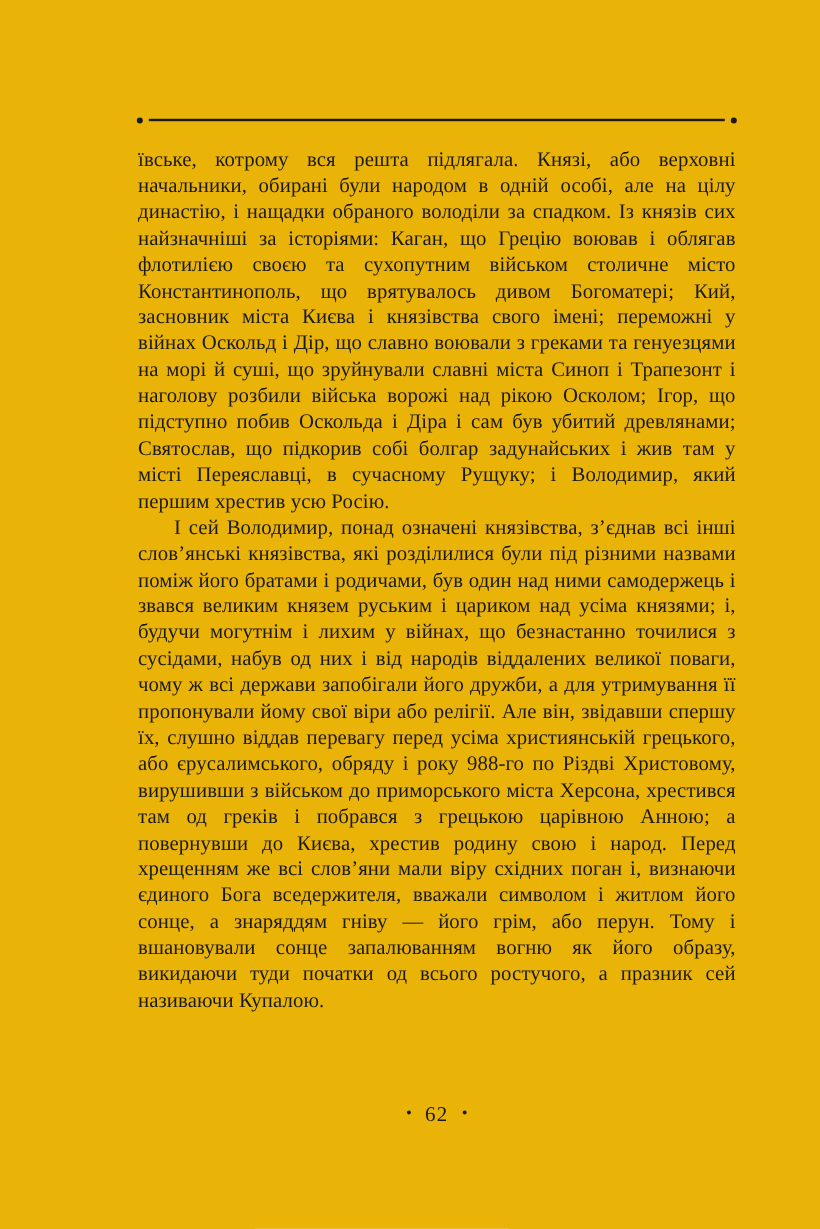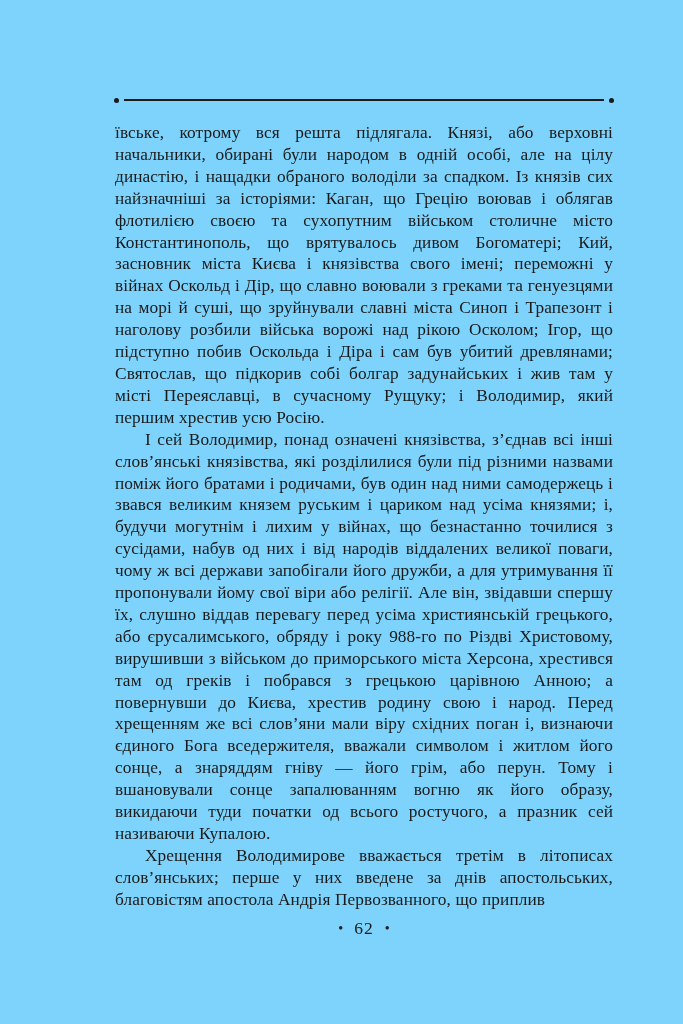--- a/index.html
+++ b/index.html
@@ -9,21 +9,21 @@
   body {
     width: 683px;
     height: 1024px;
     background: #ffffff;
     overflow: hidden;
   }
   .page {
     position: relative;
     width: 683px;
     height: 1024px;
-    background: #7dd3fc;
+    background: #eab308;
     font-family: "Liberation Serif", "DejaVu Serif", serif;
     color: #1a1a1a;
   }
   .header-rule {
     position: absolute;
     left: 114px;
     top: 96px;
     width: 500px;
     height: 8px;
     display: flex;
@@ -92,21 +92,20 @@
 
   <div class="header-rule">
     <span class="dot">•</span>
     <span class="line"></span>
     <span class="dot">•</span>
   </div>
 
   <main class="text-block">
     <p class="para no-indent">ївське, котрому вся решта підлягала. Князі, або верховні начальники, обирані були народом в одній особі, але на цілу династію, і нащадки обраного володіли за спадком. Із князів сих найзначніші за історіями: Каган, що Грецію воював і облягав флотилією своєю та сухопутним військом столичне місто Константинополь, що врятувалось дивом Богоматері; Кий, засновник міста Києва і князівства свого імені; переможні у війнах Оскольд і Дір, що славно воювали з греками та генуезцями на морі й суші, що зруйнували славні міста Синоп і Трапезонт і наголову розбили війська ворожі над рікою Осколом; Ігор, що підступно побив Оскольда і Діра і сам був убитий древлянами; Святослав, що підкорив собі болгар задунайських і жив там у місті Переяславці, в сучасному Рущуку; і Володимир, який першим хрестив усю Росію.</p>
     <p class="para">І сей Володимир, понад означені князівства, з’єднав всі інші слов’янські князівства, які розділилися були під різними назвами поміж його братами і родичами, був один над ними самодержець і звався великим князем руським і цариком над усіма князями; і, будучи могутнім і лихим у війнах, що безнастанно точилися з сусідами, набув од них і від народів віддалених великої поваги, чому ж всі держави запобігали його дружби, а для утримування її пропонували йому свої віри або релігії. Але він, звідавши спершу їх, слушно віддав перевагу перед усіма християнській грецького, або єрусалимського, обряду і року 988-го по Різдві Христовому, вирушивши з військом до приморського міста Херсона, хрестився там од греків і побрався з грецькою царівною Анною; а повернувши до Києва, хрестив родину свою і народ. Перед хрещенням же всі слов’яни мали віру східних поган і, визнаючи єдиного Бога вседержителя, вважали символом і житлом його сонце, а знаряддям гніву — його грім, або перун. Тому і вшановували сонце запалюванням вогню як його образу, викидаючи туди початки од всього ростучого, а празник сей називаючи Купалою.</p>
-    <p class="para">Хрещення Володимирове вважається третім в літописах слов’янських; перше у них введене за днів апостольських, благовістям апостола Андрія Первозванного, що приплив</p>
   </main>
 
   <footer class="page-footer">
     <span class="footer-dot">•</span>
     <span class="page-number">62</span>
     <span class="footer-dot">•</span>
   </footer>
 
 </div>
 

